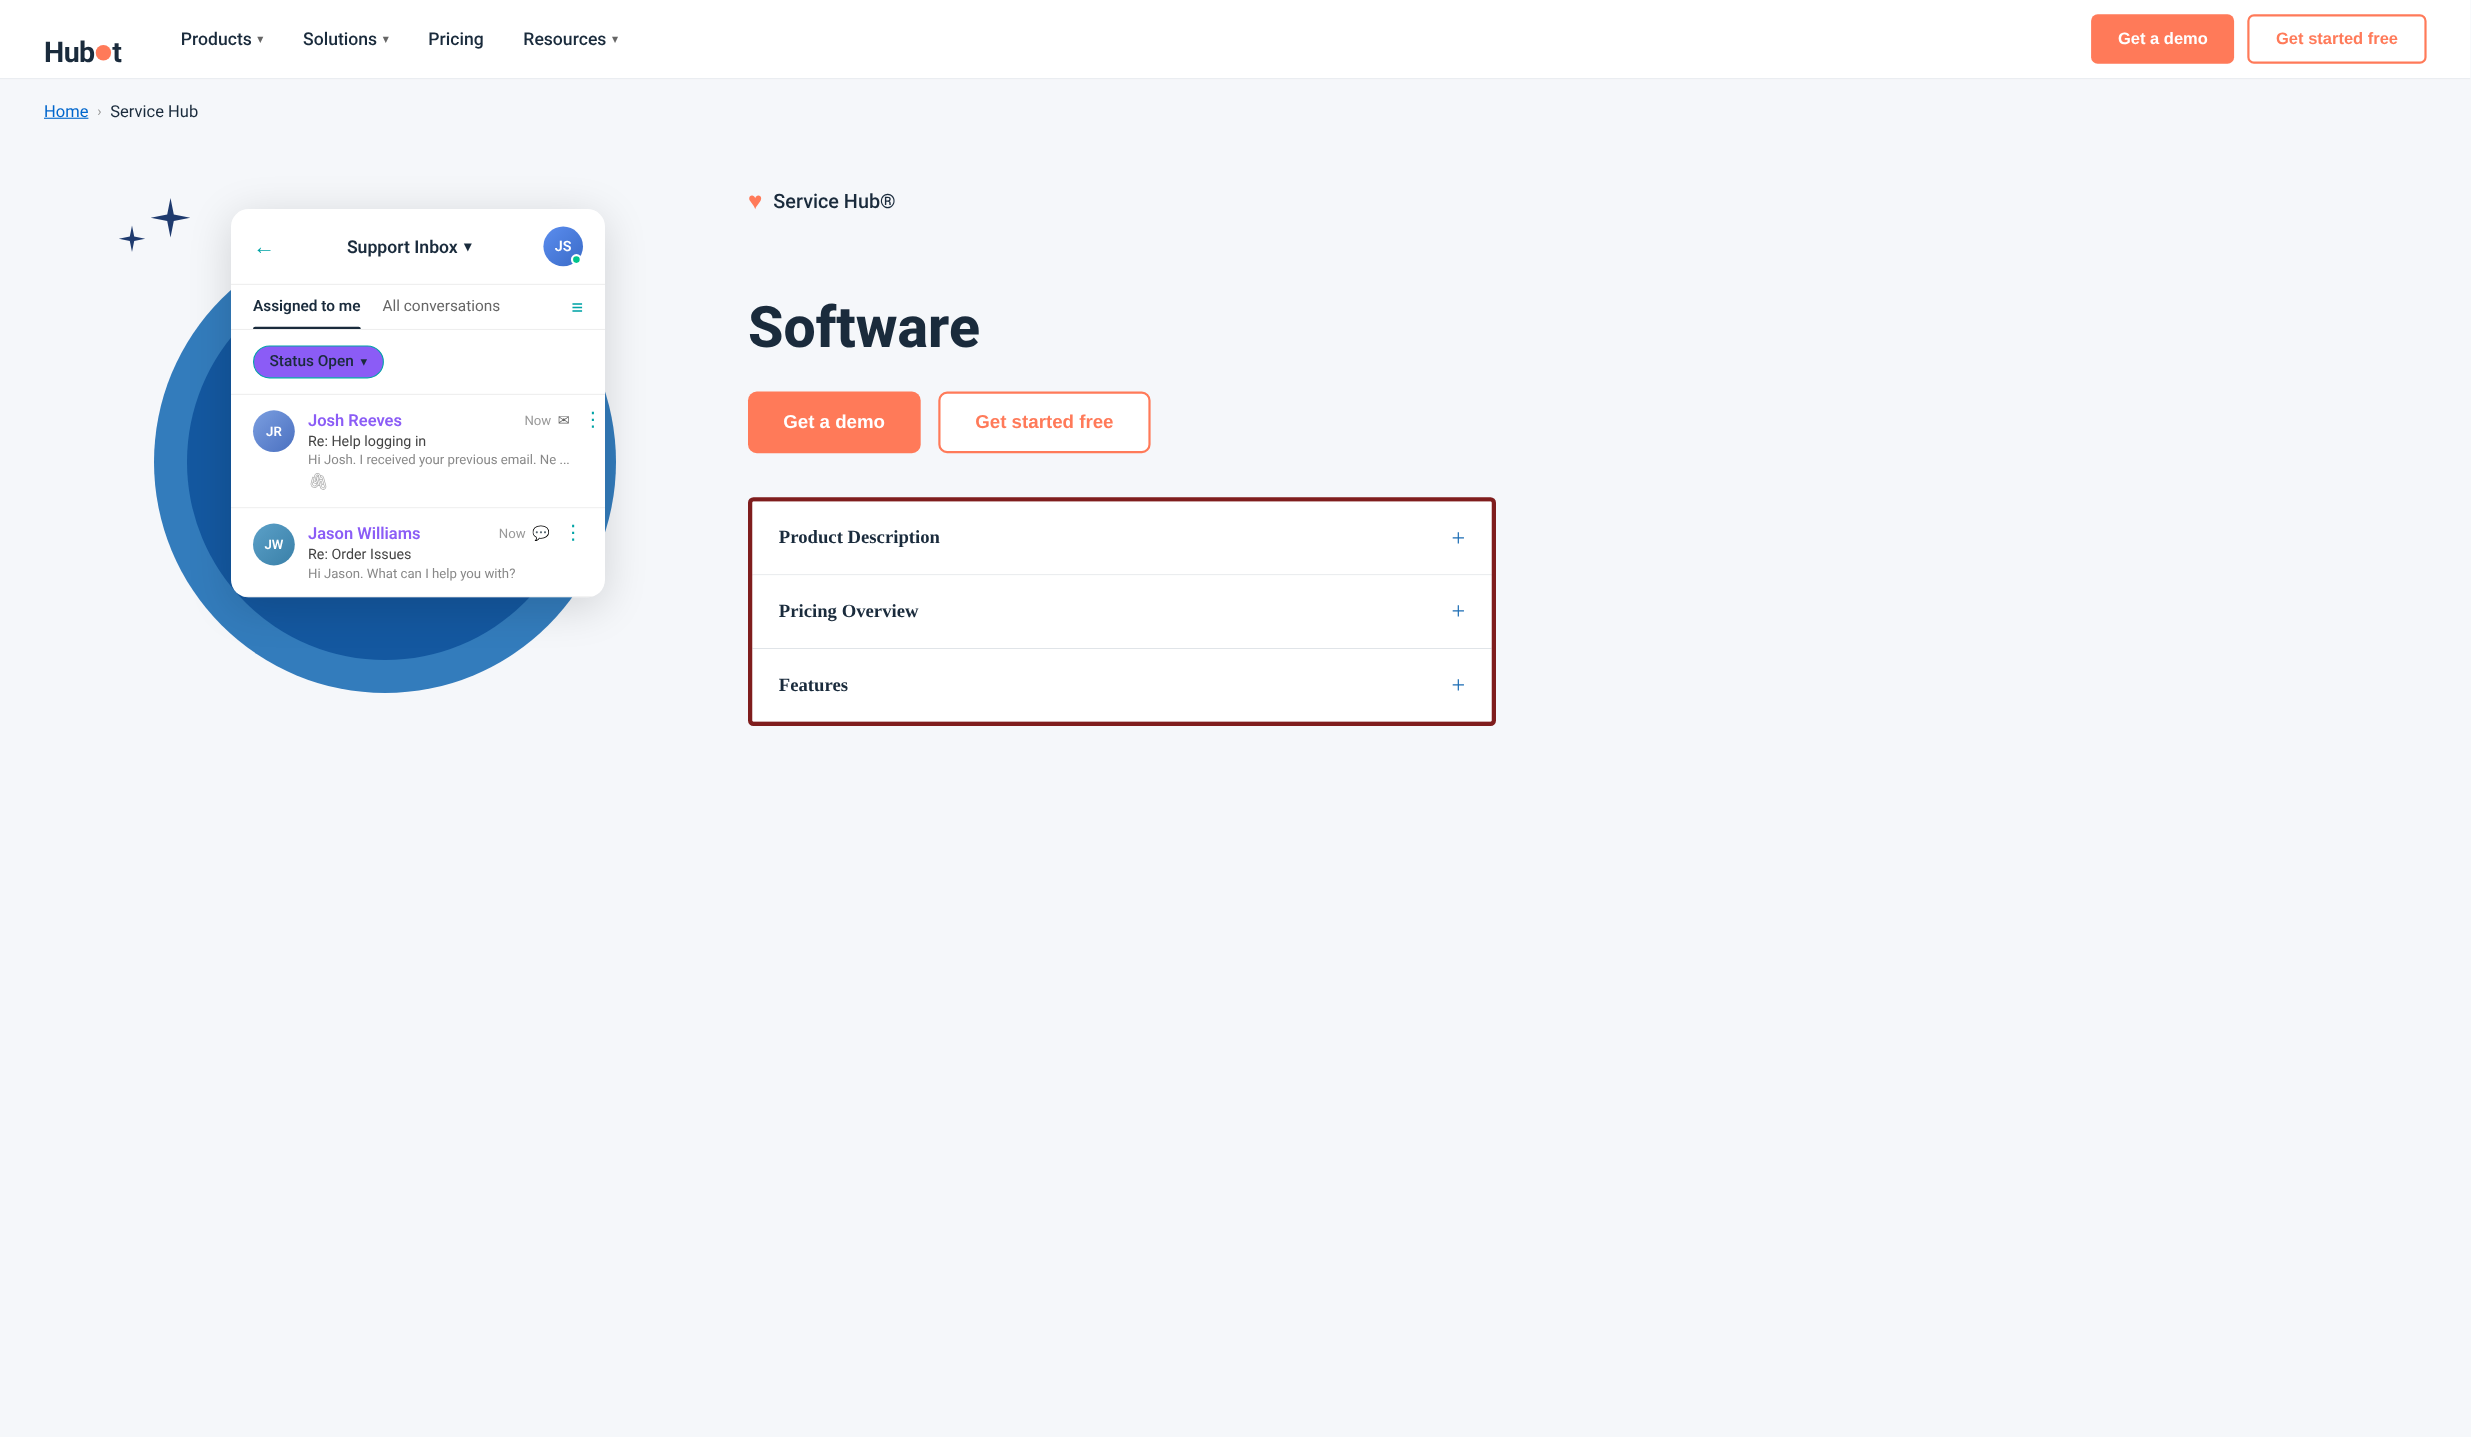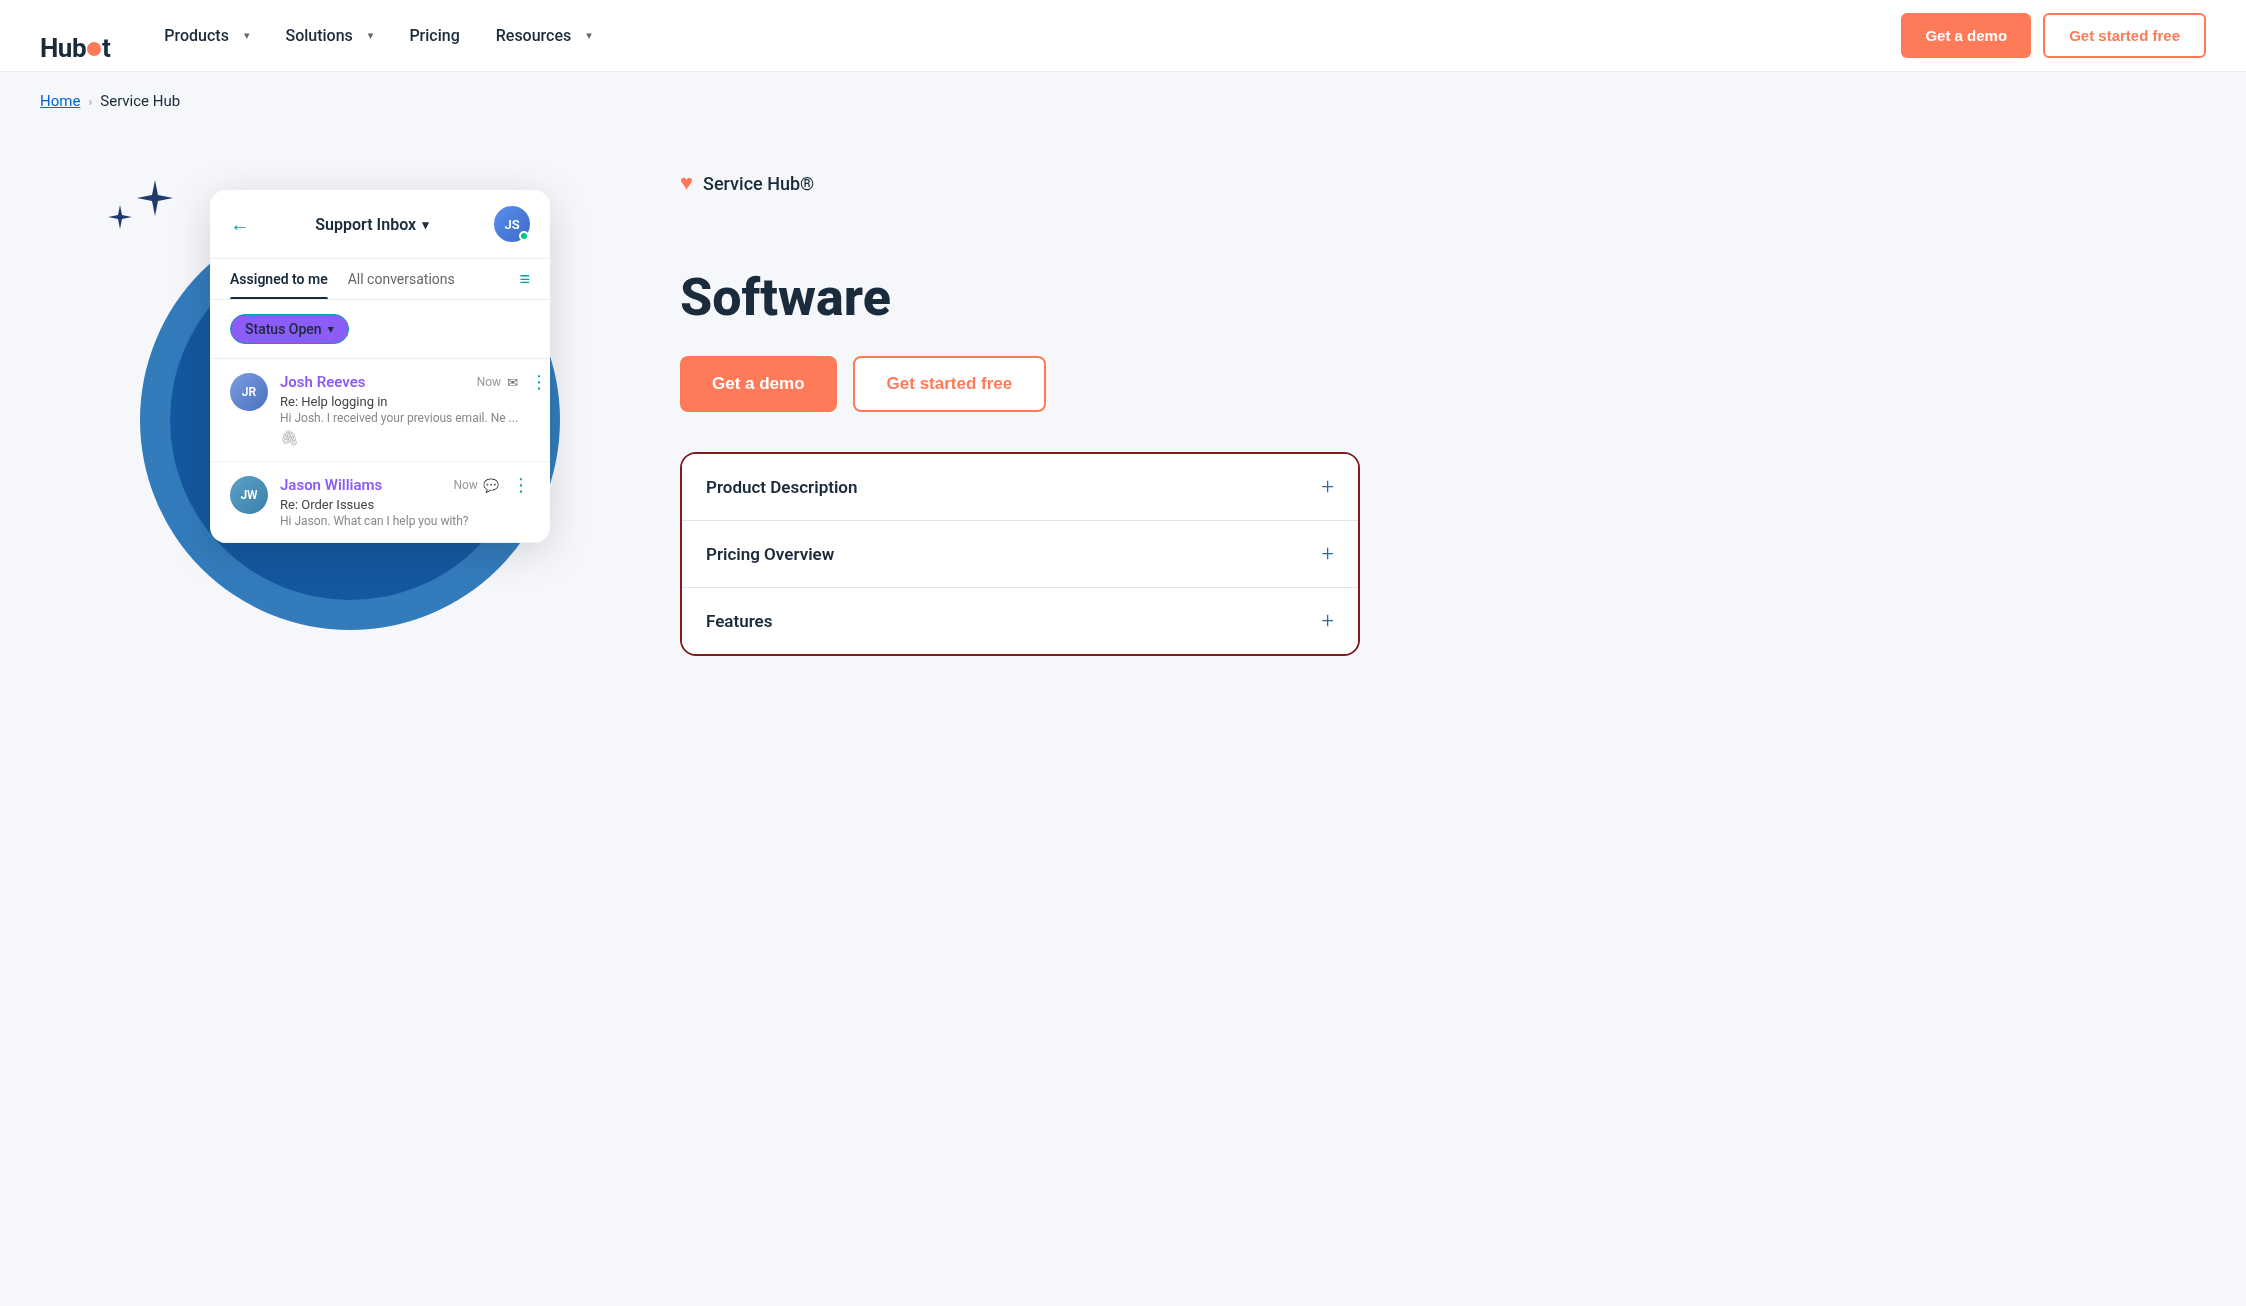--- a/index.html
+++ b/index.html
@@ -51,21 +51,21 @@
     .nav-links {
       display: flex;
       align-items: center;
       gap: 8px;
       flex: 1;
     }
 
     .nav-item {
       display: flex;
       align-items: center;
-      gap: 15px;
+      gap: 5px;
       padding: 8px 14px;
       font-size: 16px;
       font-weight: 500;
       color: #1a2b3c;
       cursor: pointer;
       border-radius: 4px;
       text-decoration: none;
     }
 
     .nav-chevron {
@@ -440,24 +440,25 @@
       border: 2px solid #ff7a59;
       border-radius: 8px;
       padding: 16px 32px;
       font-size: 17px;
       font-weight: 600;
       cursor: pointer;
     }
 
     
     .accordion {
-      border: 2px solid #7f1d1d;
-      border-radius: 16px;
+      border: 4px solid #7f1d1d;
+      border-radius: 5px;
       overflow: hidden;
       background: #fff;
+      font-family: Liberation Serif, serif;
     }
 
     .accordion-item {
       border-bottom: 1px solid #e0e4e8;
     }
 
     .accordion-item:last-child {
       border-bottom: none;
     }
 

